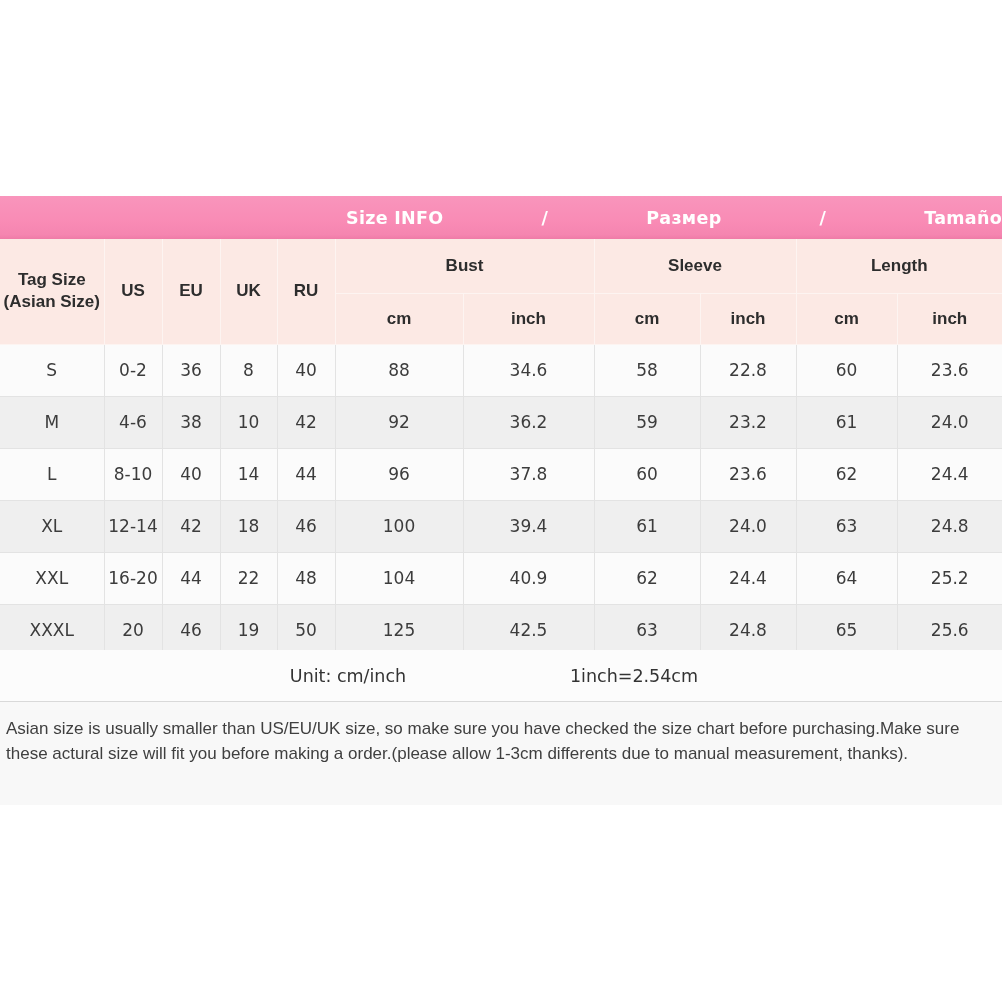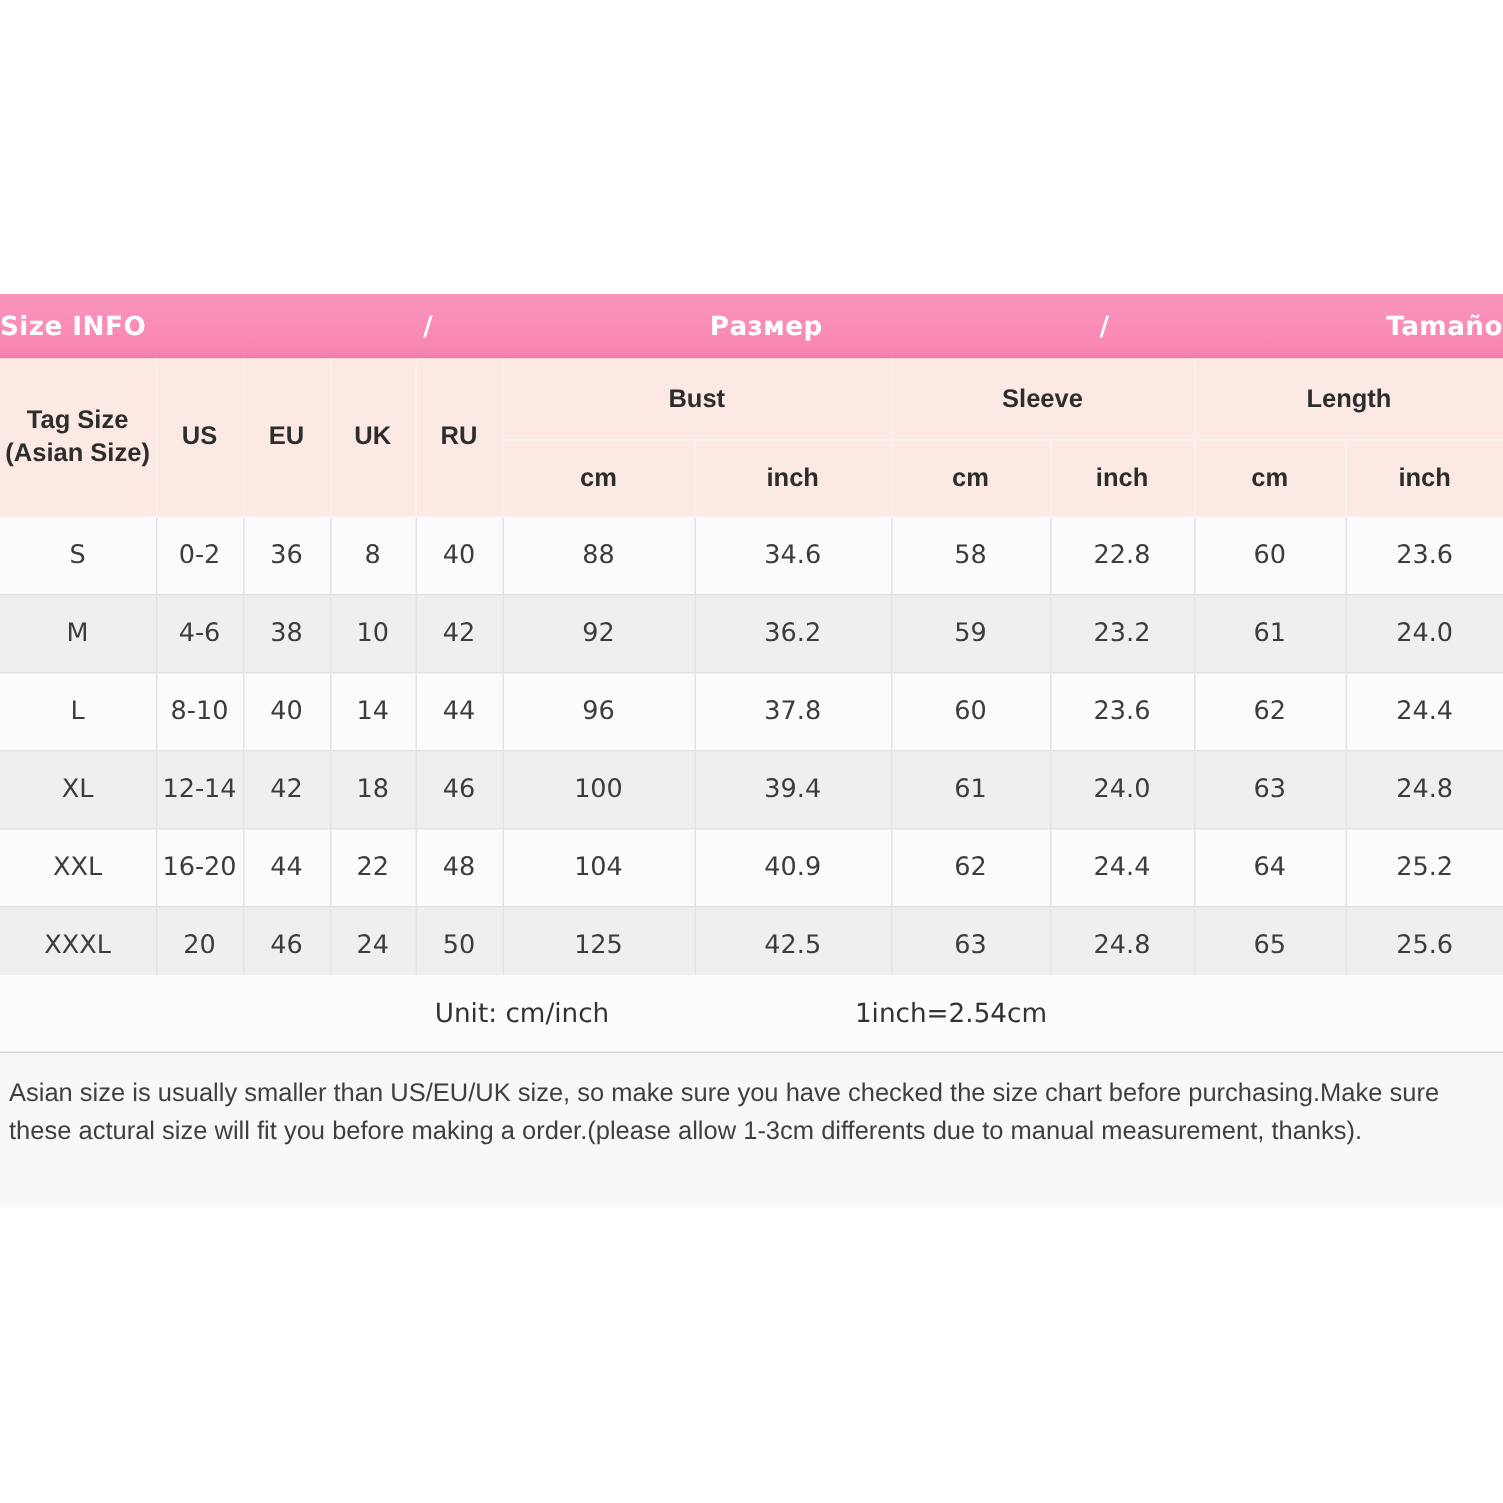--- a/index.html
+++ b/index.html
@@ -9,22 +9,22 @@
     overflow: hidden;
     font-family: "DejaVu Sans", sans-serif;
   }
   .page { position: relative; width: 1002px; height: 1002px; }
 
   
   .title-bar {
     position: absolute; top: 196px; left: 0;
     width: 1002px; height: 43px;
     background: linear-gradient(#f995bc 0%, #f98bb5 60%, #f585b0 90%, #ef7ba7 100%);
-    display: flex; align-items: center; justify-content: space-between;
-    gap: 67px;
+    display: flex; align-items: center; justify-content: flex-end;
+    gap: 98px;
     color: #ffffff; font-weight: bold; font-size: 17.5px;
     letter-spacing: 0.3px;
   }
 
   
   table.size-table {
     position: absolute; top: 239px; left: 0;
     width: 1002px;
     border-collapse: collapse;
     border: hidden;              
@@ -199,21 +199,21 @@
           <td>40.9</td>
           <td>62</td>
           <td>24.4</td>
           <td>64</td>
           <td>25.2</td>
         </tr>
         <tr class="alt">
           <td>XXXL</td>
           <td>20</td>
           <td>46</td>
-          <td>24</td>
+          <td>19</td>
           <td>50</td>
           <td>125</td>
           <td>42.5</td>
           <td>63</td>
           <td>24.8</td>
           <td>65</td>
           <td>25.6</td>
         </tr>
       </tbody>
   </table>

